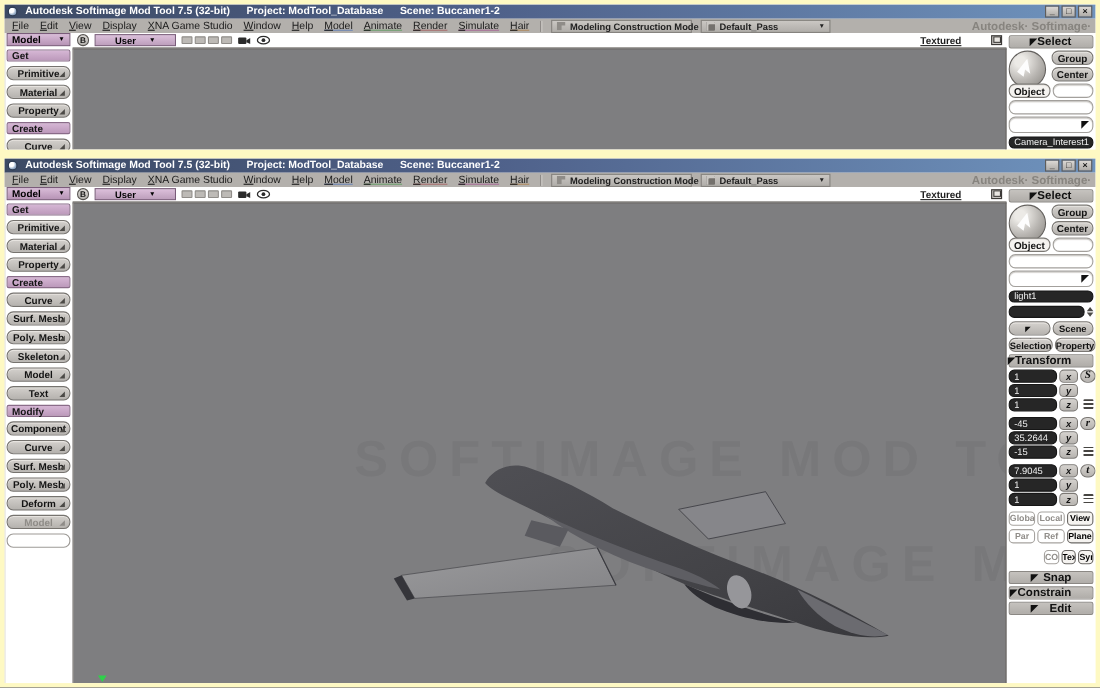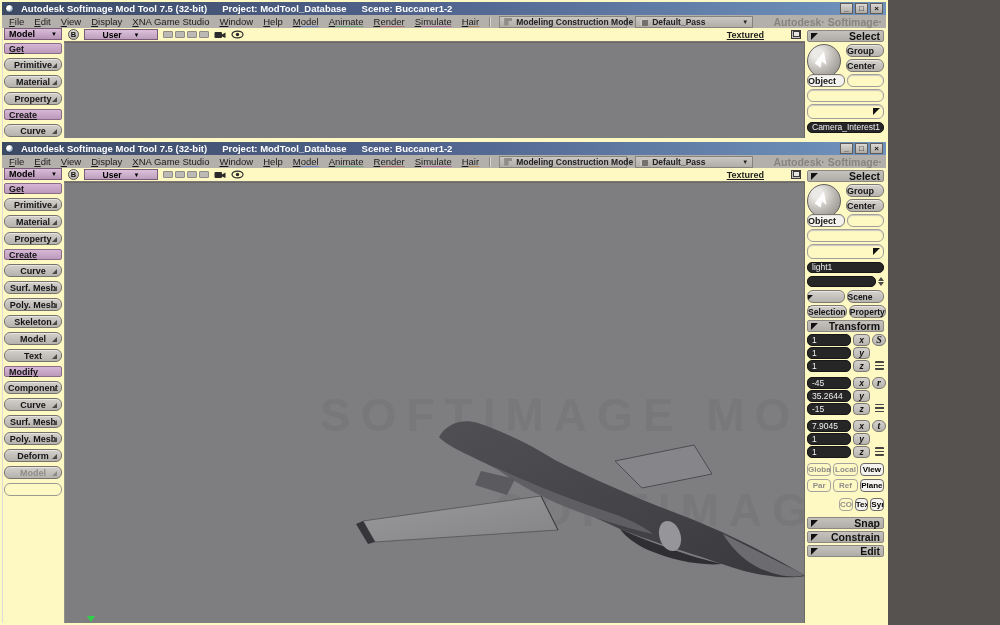--- a/index.html
+++ b/index.html
@@ -1,22 +1,22 @@
 <!DOCTYPE html>
 <html><head>
 <meta charset="utf-8">
 <style>
   * { box-sizing: border-box; margin: 0; padding: 0; }
   html,body { width:1000px; height:625px; overflow:hidden; background:#55524f;
               font-family:"Liberation Sans", sans-serif; }
   .stage { position:relative; width:1000px; height:625px; }
 
   
-  .window { position:absolute; left:0; width:888px; background:#fef9c3; overflow:hidden;
-            border:2px solid #fef9c3; box-shadow: inset 1px 1px 0 #dedbd7; }
+  .window { position:absolute; left:0; width:1000px; background:#ffffff; overflow:hidden;
+            border:4px solid #fef9c3; box-shadow: inset 1px 1px 0 #dedbd7; }
   .w-top  { top:0;    height:140px; }
   .w-main { top:140px; height:485px; }
 
   .titlebar { height:13px; display:flex; align-items:center; gap:15px; padding:0 3px;
               background:linear-gradient(90deg,#3c4a64 0%,#4f618a 45%,#6f93bd 100%);
               color:#fff; font-size:9.5px; font-weight:bold; white-space:nowrap; }
   .tb-icon { width:9px; height:9px; border-radius:50%; flex:0 0 9px;
              background: radial-gradient(circle at 35% 35%, #ffffff 0 2px, #9fb4cd 60%, #5a7396 100%);
              border:1px solid #2e3c52; margin-right:-8px; }
   .tb-btns { margin-left:auto; display:flex; gap:2px; }
@@ -45,21 +45,21 @@
   .wbody { position:absolute; top:26px; bottom:0; left:0; right:0; display:flex; }
 
   
   .sidebar { width:62px; flex:0 0 62px; padding:0 2px; }
   .mode-select { height:12px; margin:0 0 2px 0; display:flex; align-items:center;
                  justify-content:space-between; padding:0 4px; border:1px solid #7a5c7a;
                  background:linear-gradient(#d9bcd8,#b794b6); font-size:9px; font-weight:bold; }
   .mode-select .arrow { font-size:6px; }
   .sb-header { height:11px; line-height:10px; margin:3px 0 2px; padding:0 4px; border-radius:2px;
                border:1px solid #8a6c89; background:linear-gradient(#d6b7d5,#bc99bb);
-               font-size:9px; font-weight:bold; color:#141414;text-decoration:underline; }
+               font-size:9px; font-weight:bold; color:#141414; }
   .sb-btn { height:13px; line-height:12px; margin:4px 0; text-align:center; position:relative;
             border:1px solid #76736f; border-radius:6px; color:#141414;
             background:linear-gradient(#d3d0cc,#b5b2ae); box-shadow: inset 0 1px 0 #e7e4e0;
             font-size:9px; font-weight:bold; }
   .sb-btn .fold { position:absolute; right:4px; bottom:2px; width:0; height:0;
                   border-left:5px solid transparent; border-bottom:5px solid #4c4a47; }
   .sb-btn.disabled { color:#8f8c88; }
   .sb-btn.disabled .fold { border-bottom-color:#8f8c88; }
   .sb-btn.empty { background:transparent; box-shadow:none; border-color:#9d9a96; }
 
@@ -90,34 +90,34 @@
   .watermark { position:absolute; color:rgba(40,40,42,0.06); font-weight:bold;
                font-size:46px; letter-spacing:10px; white-space:nowrap; }
   .wm1 { left:255px; top:205px; } .wm2 { left:430px; top:300px; }
   .aircraft { position:absolute; left:278px; top:220px; width:500px; height:190px; }
   .axis-glyph { position:absolute; left:22px; bottom:1px; width:0; height:0;
                 border-left:4px solid transparent; border-right:4px solid transparent;
                 border-top:6px solid #2fd14a; }
 
   
   .rpanel { width:81px; flex:0 0 81px; padding:1px 2px 0 2px; }
-  .rp-header { height:12px; margin:1px 0 2px; display:flex; align-items:center; padding:0 3px;
+  .rp-header { height:12px; margin:1px 0 2px; display:flex; align-items:center; padding:0 19px;
                border:1px solid #8b8884; border-radius:2px;
                background:linear-gradient(#c5c2be,#b0ada9);
                font-size:10.5px; font-weight:bold; color:#111; justify-content:flex-end; }
   .cursor-ico { width:0; height:0; border-top:7px solid #111; border-right:7px solid transparent;
                 margin-right:auto; }
   .cursor-ico.mini { border-top-width:5px; border-right-width:5px; margin-right:2px; }
   .sel-grid { display:grid; grid-template-columns:37px 1fr; grid-template-rows:13px 13px;
               gap:2px 2px; margin:2px 0; }
   .big-circle { grid-row:1 / span 2; width:34px; height:34px; border-radius:50%;
                 border:1px solid #64615e; align-self:start;
                 background: radial-gradient(circle at 30% 28%, #eceae6 0 15%, #b9b6b2 55%, #87847f 100%);
                 display:flex; align-items:center; justify-content:center; }
-  .rp-btn { height:13px; line-height:12px; border:1px solid #7b7874;
+  .rp-btn { height:13px; line-height:12px; text-align:center; border:1px solid #7b7874;
             border-radius:6px; background:linear-gradient(#d5d2ce,#b7b4b0);
             box-shadow: inset 0 1px 0 #e8e5e1; font-size:9px; font-weight:bold; color:#131313; }
   .rp-btn.white { background:#f5f3f0; }
   .rp-btn.small { font-size:8.5px; }
   .row2 { display:grid; grid-template-columns:1fr 1fr; gap:2px; margin:2px 0; }
   .rp-slot { height:13px; margin:2px 0; border:1px solid #a3a09c; border-radius:6px;
              box-shadow: inset 0 1px 1px #cac7c3; position:relative; }
   .rp-slot.tall { height:15px; }
   .rp-slot .pick { position:absolute; right:3px; top:3px; width:0; height:0;
                    border-top:7px solid #111; border-right:7px solid transparent; }

